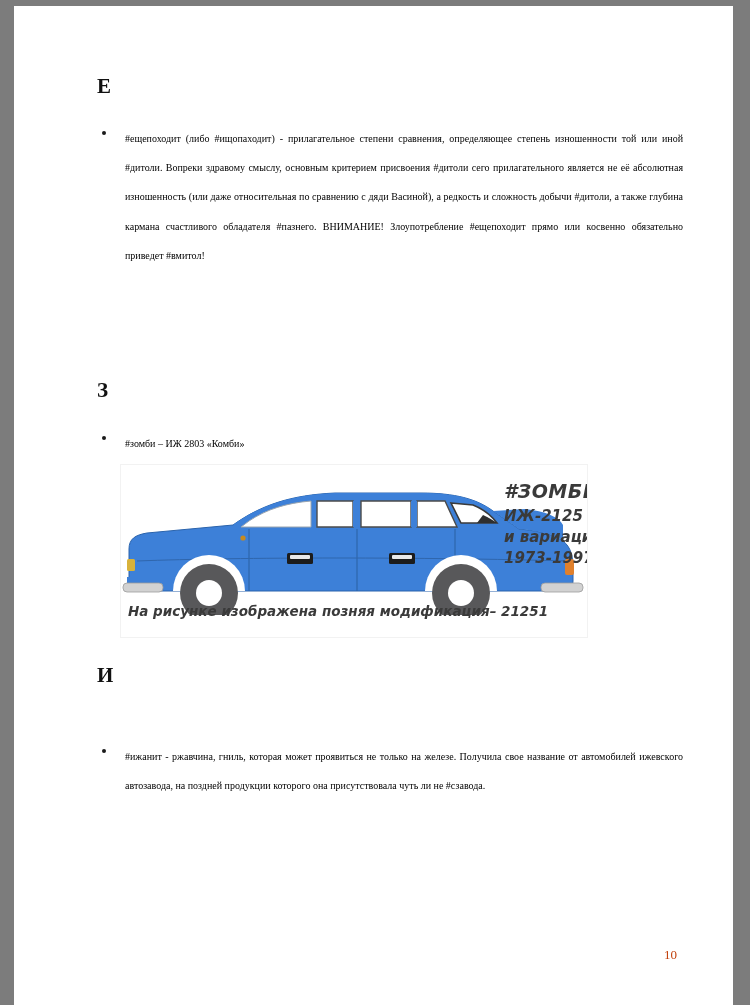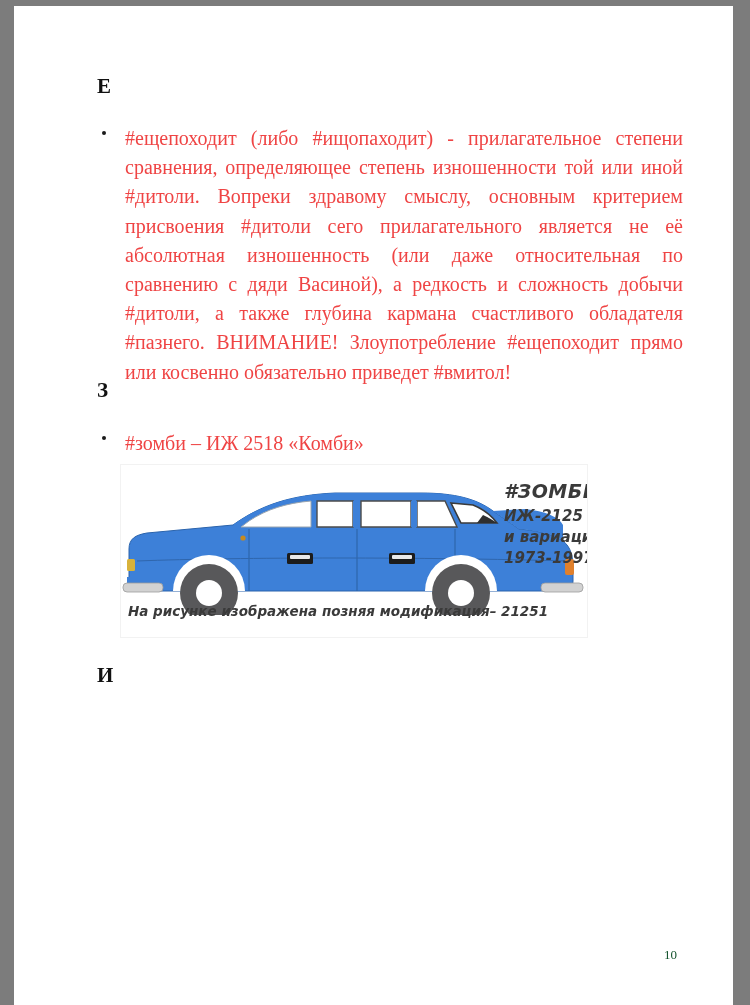--- a/index.html
+++ b/index.html
@@ -60,23 +60,23 @@
     position: absolute;
     left: 5px;
     top: 0.42em;
     width: 4px;
     height: 4px;
     background: #1a1a1a;
     border-radius: 50%;
   }
   .para {
     display: block;
-    font-size: 20px;
+    font-size: 10px;
     line-height: 29.2px;
-    color: #ef4444;
+    color: #000000;
     text-align: justify;
     text-justify: inter-word;
     hyphens: none;
   }
   .para.nojust { text-align: left; }
 
   
   .figure {
     position: absolute;
     left: 107px;
@@ -94,21 +94,21 @@
     font-weight: bold;
     fill: #3a3a3a;
   }
 
   
   .page-number {
     position: absolute;
     right: 56px;
     top: 941px;
     font-size: 13px;
-    color: #14532d;
+    color: #c2410c;
     font-family: "Liberation Serif", "DejaVu Serif", serif;
   }
 </style>
 </head>
 <body>
 
 <div class="viewport">
   <div class="page">
     <div class="page-inner">
 
@@ -119,21 +119,21 @@
           <span class="bullet-dot"></span>
           <span class="para">#ещепоходит (либо #ищопаходит) - прилагательное степени сравнения, определяющее степень изношенности той или иной #дитоли. Вопреки здравому смыслу, основным критерием присвоения #дитоли сего прилагательного является не её абсолютная изношенность (или даже относительная по сравнению с дяди Васиной), а редкость и сложность добычи #дитоли, а также глубина кармана счастливого обладателя #пазнего. ВНИМАНИЕ! Злоупотребление #ещепоходит прямо или косвенно обязательно приведет #вмитол!</span>
         </div>
       </div>
 
       <div class="section-letter" style="left:83px; top:372px;">З</div>
 
       <div class="bullet-block" style="left:83px; top:423px;">
         <div class="bullet-row">
           <span class="bullet-dot"></span>
-          <span class="para nojust">#зомби – ИЖ 2518 «Комби»</span>
+          <span class="para nojust">#зомби – ИЖ 2803 «Комби»</span>
         </div>
       </div>
 
       <div class="figure">
         <svg width="466" height="172" viewBox="0 0 466 172" xmlns="http://www.w3.org/2000/svg">
           <rect x="0" y="0" width="466" height="172" fill="#ffffff"></rect>
 
           <g>
 
             <path d="M8,84 C8,74 14,70 26,68 L112,60 C140,40 170,30 214,28
@@ -207,18 +207,24 @@
           <text class="fig-hand" x="383" y="77" font-size="15">и вариации</text>
           <text class="fig-hand" x="383" y="98" font-size="15">1973-1997</text>
 
           <text class="fig-hand" x="7" y="151" font-size="13.5">На рисунке изображена позняя модификация– 21251</text>
         </svg>
       </div>
 
       <div class="section-letter" style="left:83px; top:657px;">И</div>
 
 
+      <div class="bullet-block" style="left:83px; top:736px;">
+        <div class="bullet-row">
+          <span class="bullet-dot"></span>
+          <span class="para">#ижанит - ржавчина, гниль, которая может проявиться не только на железе. Получила свое название от автомобилей ижевского автозавода, на поздней продукции которого она присутствовала чуть ли не #сзавода.</span>
+        </div>
+      </div>
 
       <div class="page-number">10</div>
 
     </div>
   </div>
 </div>
 
 </body></html>

